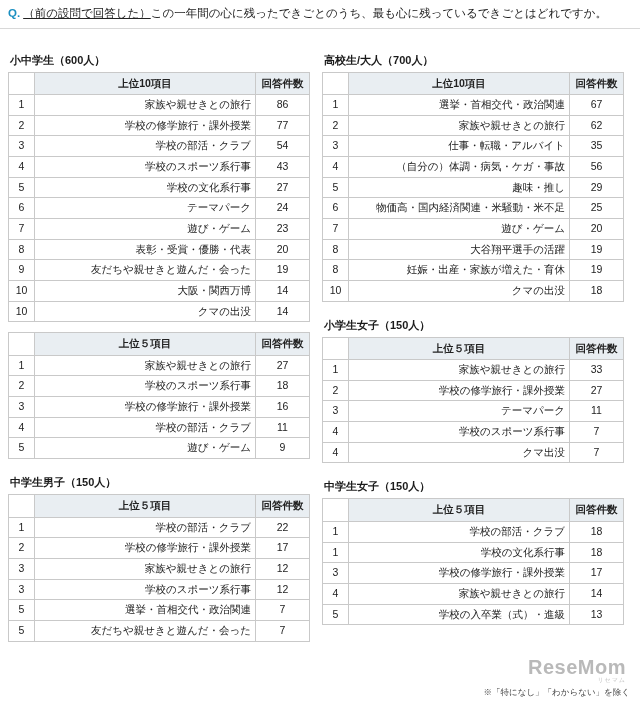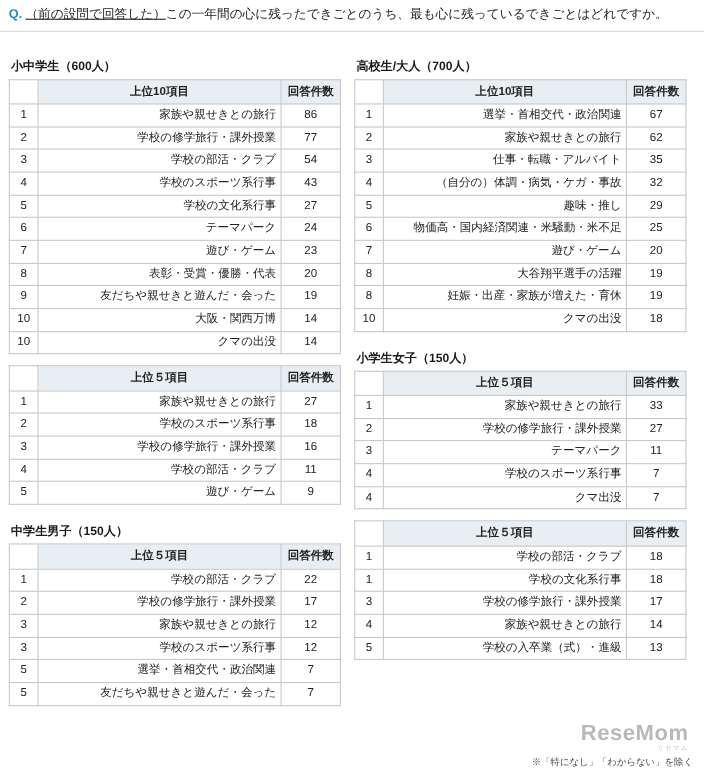--- a/index.html
+++ b/index.html
@@ -299,21 +299,21 @@
                 <td class="c-count">62</td>
               </tr>
             <tr>
                 <td class="c-rank">3</td>
                 <td class="c-item">仕事・転職・アルバイト</td>
                 <td class="c-count">35</td>
               </tr>
             <tr>
                 <td class="c-rank">4</td>
                 <td class="c-item">（自分の）体調・病気・ケガ・事故</td>
-                <td class="c-count">32</td>
+                <td class="c-count">56</td>
               </tr>
             <tr>
                 <td class="c-rank">5</td>
                 <td class="c-item">趣味・推し</td>
                 <td class="c-count">29</td>
               </tr>
             <tr>
                 <td class="c-rank">6</td>
                 <td class="c-item">物価高・国内経済関連・米騒動・米不足</td>
                 <td class="c-count">25</td>
@@ -376,20 +376,21 @@
             <tr>
                 <td class="c-rank">4</td>
                 <td class="c-item">クマ出没</td>
                 <td class="c-count">7</td>
               </tr>
           </tbody>
         </table>
       </div>
 
       <div class="block">
+        <div class="block-title">中学生女子（150人）</div>
         <table class="rank">
           <thead>
             <tr>
               <th class="c-rank thead-blank"></th>
               <th class="c-item">上位５項目</th>
               <th class="c-count">回答件数</th>
             </tr>
           </thead>
           <tbody>
             <tr>

